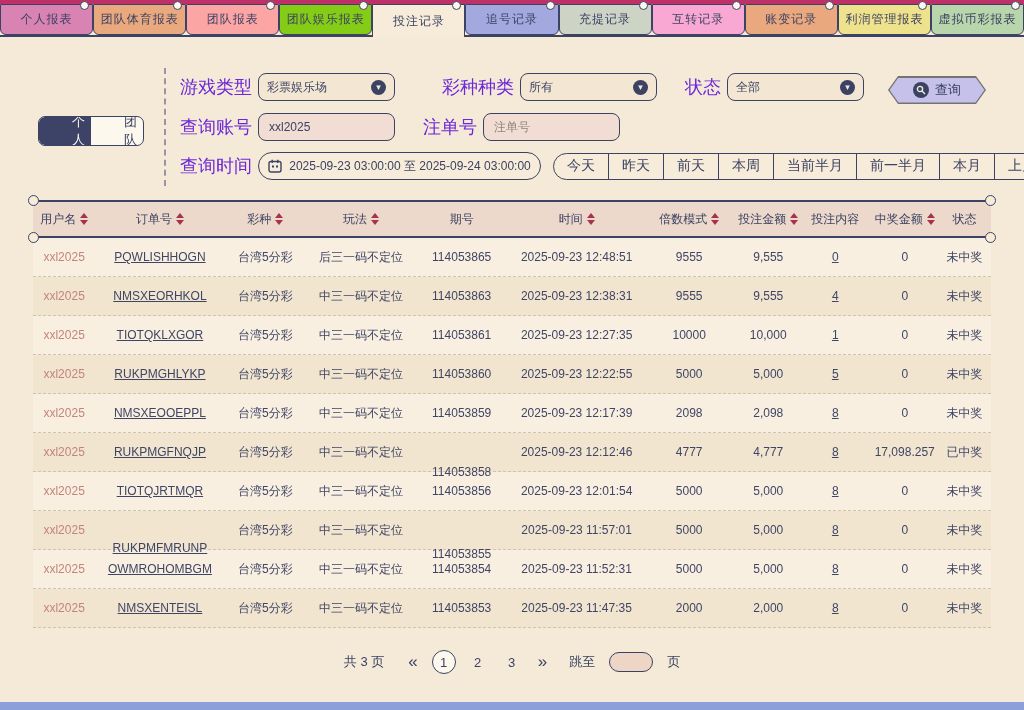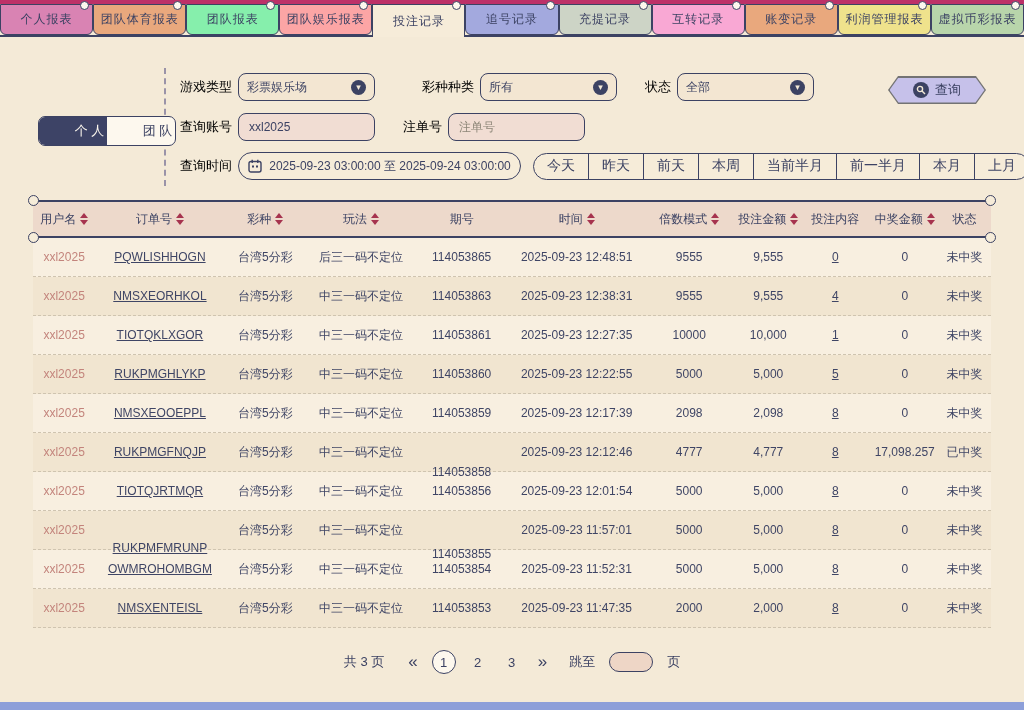--- a/index.html
+++ b/index.html
@@ -20,39 +20,39 @@
          border:1.5px solid #3c4263; border-radius:0 0 6px 6px; font-size:12px; cursor:pointer;
          color:#3c4263; letter-spacing:1px; }
   .tab.active { background:#f6ecd9; border-bottom:none; border-radius:0; margin-bottom:-2px; z-index:2; }
   .tab-hole { position:absolute; top:-4px; right:3px; width:9px; height:9px; background:#fdf8ee;
               border:1.2px solid #3c4263; border-radius:50%; }
 
   
   .filters { position:absolute; top:36px; left:0; right:0; height:164px; }
   .dash-sep { position:absolute; left:164px; top:32px; height:118px; border-left:2px dashed #9a93a8; }
   .frow { position:absolute; left:180px; display:flex; align-items:center; height:28px; }
-  .flabel { font-size:13px; color:#000000; margin-right:6px; white-space:nowrap; }
+  .flabel { font-size:18px; color:#6d28d9; margin-right:6px; white-space:nowrap; }
   .select { width:137px; height:28px; border:1.5px solid #3c4263; border-radius:8px; background:#f3e6d2;
             display:flex; align-items:center; padding:0 8px; cursor:pointer; justify-content:space-between; }
   .circle-ico { width:15px; height:15px; border-radius:50%; background:#3c4263; color:#f4ead7;
                 display:flex; align-items:center; justify-content:center; font-size:9px; line-height:1; }
   .tinput { width:137px; height:28px; border:1.5px solid #3c4263; border-radius:8px; background:#f1ddd3;
             padding:0 10px; font-size:12px; color:#3c4263; font-family:inherit; outline:none; }
   .tinput::placeholder { color:#8d8678; }
   .datebox { width:283px; height:28px; border:1.5px solid #3c4263; border-radius:14px; background:#f6ecd9;
              display:flex; align-items:center; justify-content:center; gap:7px; cursor:pointer; }
   .shortcuts { display:flex; margin-left:12px; height:27px; border:1.5px solid #3c4263; border-radius:14px;
                overflow:hidden; background:#f6ecd9; }
   .sc-btn { padding:0 13px; display:flex; align-items:center; border-right:1px solid #3c4263;
             font-size:14px; color:#3c4263; cursor:pointer; white-space:nowrap; }
   .sc-btn:last-child { border-right:none; }
 
   .scope { position:absolute; left:38px; top:80px; display:flex; height:30px; border:1.5px solid #3c4263;
            border-radius:7px; overflow:hidden; background:#fdf8ee; }
-  .scope-opt { width:68px; display:flex; align-items:center; justify-content:center; cursor:pointer;
+  .scope-opt { width:52px; display:flex; align-items:center; justify-content:center; cursor:pointer;
                font-size:13px; color:#3c4263;padding-left:33px; }
   .scope-opt.sel { background:#3d4366; color:#fdf8ee; }
 
   .search-btn { position:absolute; left:888px; top:40px; width:98px; height:28px; cursor:pointer;
                 background:#737373; clip-path:polygon(10px 0,calc(100% - 10px) 0,100% 50%,calc(100% - 10px) 100%,10px 100%,0 50%);
                 display:flex; align-items:center; justify-content:center; }
   .search-btn-inner { width:calc(100% - 3px); height:calc(100% - 3px); background:#c6c1ea;
                 clip-path:polygon(9px 0,calc(100% - 9px) 0,100% 50%,calc(100% - 9px) 100%,9px 100%,0 50%);
                 display:flex; align-items:center; justify-content:center; gap:6px; color:#3c4263; font-size:13px; }
 
@@ -93,25 +93,25 @@
 
 <div class="tabbar">
     <div class="tab" style="background: rgb(217, 131, 179);">
       <span class="tab-hole"></span>
       <span>个人报表</span>
     </div>
     <div class="tab" style="background: rgb(233, 168, 125);">
       <span class="tab-hole"></span>
       <span>团队体育报表</span>
     </div>
-    <div class="tab" style="background: #86efac;">
+    <div class="tab" style="background: #fca5a5;">
       <span class="tab-hole"></span>
       <span>团队报表</span>
     </div>
-    <div class="tab" style="background: #fca5a5;">
+    <div class="tab" style="background: #84cc16;">
       <span class="tab-hole"></span>
       <span>团队娱乐报表</span>
     </div>
     <div class="tab active">
       <span class="tab-hole"></span>
       <span>投注记录</span>
     </div>
     <div class="tab" style="background: rgb(163, 169, 222);">
       <span class="tab-hole"></span>
       <span>追号记录</span>

